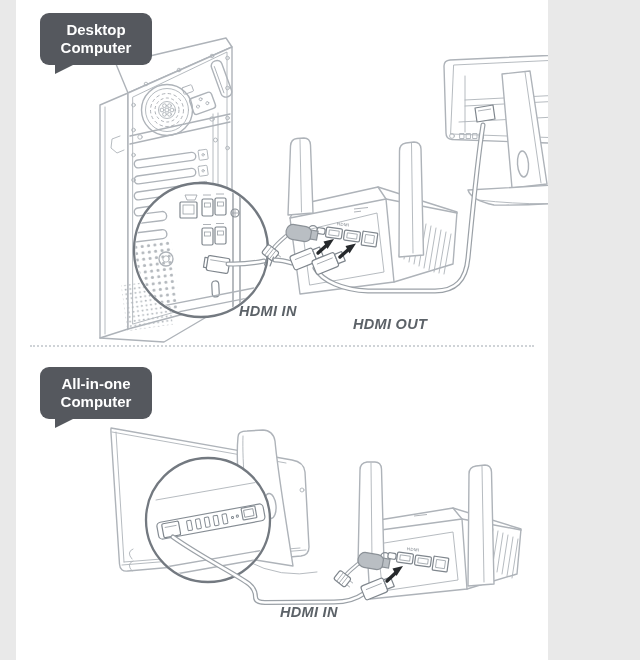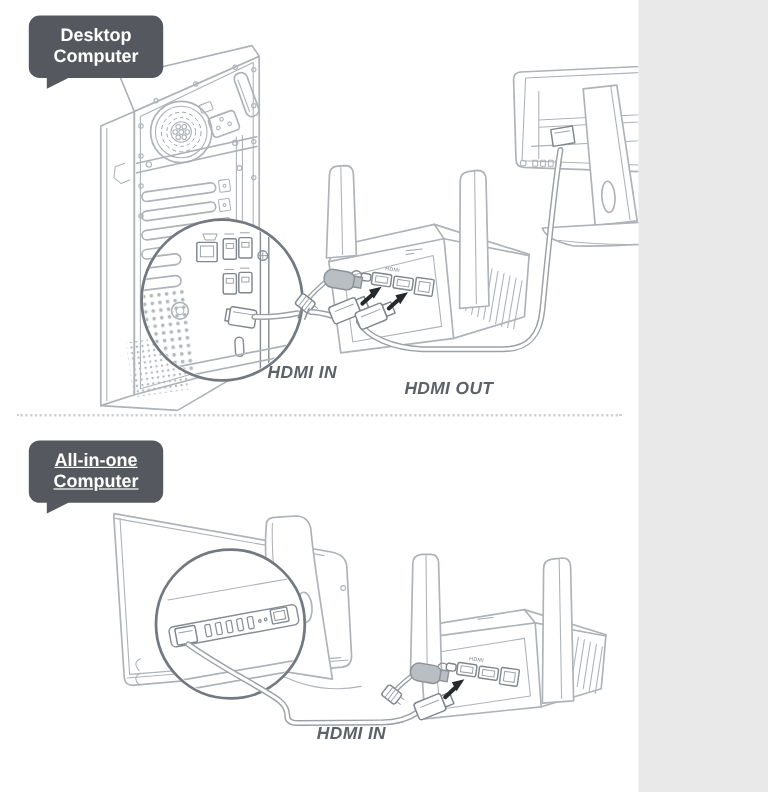--- a/index.html
+++ b/index.html
@@ -2,21 +2,21 @@
 <html style="--background: #ffffff; --badge_bg: #55585e; --badge_text: #ffffff; --line_art: #aeb3b9; --line_art_dark: #737980; --label_text: #5c6268; --separator: #cfd3d7; --arrow: #26292c;"><head>
 <meta charset="utf-8">
 <style>
   :root{
     --background:#ffffff; --badge_bg:#55585e; --badge_text:#ffffff;
     --line_art:#aeb3b9; --line_art_dark:#737980; --label_text:#5c6268;
     --separator:#cfd3d7; --arrow:#26292c;
   }
   html,body{margin:0;padding:0;background:#e9e9e9;}
   #canvas{position:relative;width:532px;height:660px;background:var(--background);
-    overflow:hidden;font-family:"Liberation Sans",sans-serif;}
+    overflow:hidden;font-family:"Liberation Sans",sans-serif;margin-left:16px;}
   #art{position:absolute;left:0;top:0;}
   .badge{position:absolute;background:var(--badge_bg);color:var(--badge_text);
     font:bold 15px/18px "Liberation Sans",sans-serif;text-align:center;
     padding:8px 12px;border-radius:9px;min-width:88px;z-index:3;}
   .badge::after{content:"";position:absolute;left:15px;bottom:-9px;width:0;height:0;
     border-top:10px solid var(--badge_bg);border-right:20px solid transparent;}
   .hdmi-label{position:absolute;font:italic 600 14.5px "Liberation Sans",sans-serif;
     color:var(--label_text);letter-spacing:.3px;white-space:nowrap;z-index:3;}
   #separator{position:absolute;left:14px;right:14px;top:345px;height:0;
     border-top:2px dotted var(--separator);z-index:2;}
@@ -416,21 +416,21 @@
         <path class="arrowline" d="M371,581 L380,572.5"></path>
         <polygon class="arrowfill" points="387,566 376.5,568.5 380.5,576"></polygon>
       </g>
     </g>
   </svg>
 
   <div class="badge" id="badge-desktop" style="left:24px;top:13px;">
     <div>Desktop</div>
     <div>Computer</div>
   </div>
-  <div class="badge" id="badge-aio" style="left:24px;top:367px;text-decoration:underline;">
+  <div class="badge" id="badge-aio" style="left:24px;top:367px;">
     <div>All-in-one</div>
     <div>Computer</div>
   </div>
 
   <div id="separator"></div>
 
   <div class="hdmi-label" style="left:223px;top:303px;">HDMI IN</div>
   <div class="hdmi-label" style="left:337px;top:316px;">HDMI OUT</div>
   <div class="hdmi-label" style="left:264px;top:604px;">HDMI IN</div>
 

